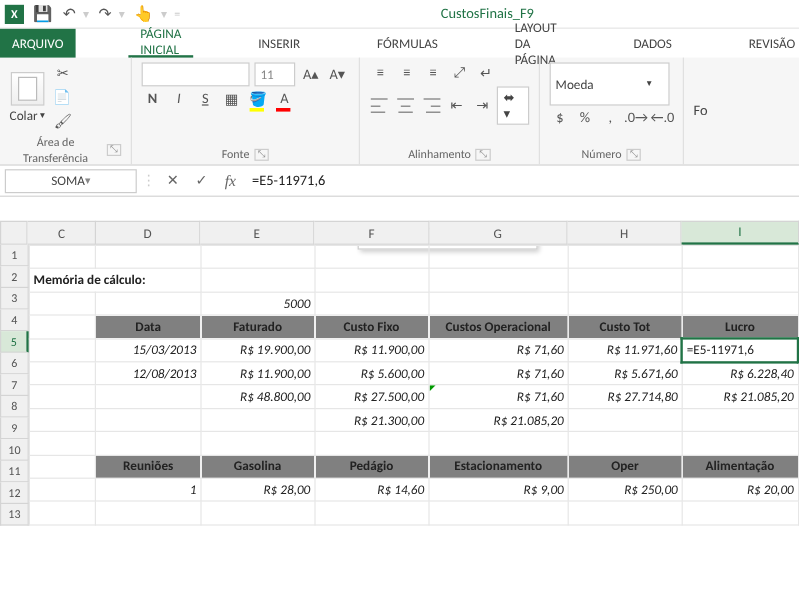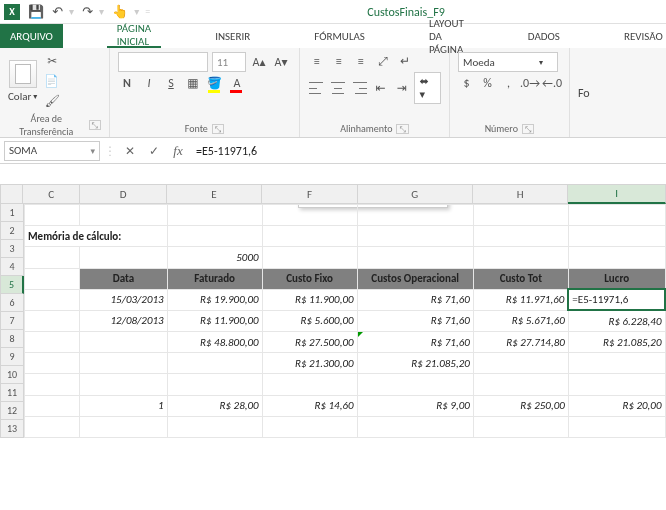--- a/index.html
+++ b/index.html
@@ -23,30 +23,30 @@
 .group { border-right: 1px solid #e0e0e0; padding: 4px 8px 2px 8px; display: flex; flex-direction: column; justify-content: space-between; }
 .group .controls { display: flex; gap: 6px; align-items: center; flex: 1; flex-wrap: wrap; }
 .group-label { text-align: center; font-size: 10px; color: #666; padding-top: 2px; display: flex; justify-content: center; align-items: center; gap: 4px; }
 .dlg-launch { font-size: 8px; color: #888; border: 1px solid #ccc; padding: 0 2px; line-height: 8px; }
 .btn-ico { width: 18px; height: 18px; display: inline-flex; align-items: center; justify-content: center; color: #555; font-size: 12px; }
 .paste-btn { display: flex; flex-direction: column; align-items: center; gap: 2px; }
 .paste-ico { width: 28px; height: 28px; background: linear-gradient(#fff,#eee); border: 1px solid #ccc; position: relative; }
 .paste-ico::after { content: ""; position: absolute; top: 3px; left: 5px; width: 14px; height: 18px; background: #fff; border: 1px solid #bbb; }
 .small-label { font-size: 11px; color: #444; display: flex; align-items: center; gap: 2px; }
 .font-sel { border: 1px solid #ccc; background: #fff; height: 20px; font-size: 11px; padding: 0 14px 0 4px; color: #888; }
-.currency-sel { border: 1px solid #ccc; background: #fff; height: 20px; font-size: 11px; padding: 0 14px 0 4px; color: #444; }
+.currency-sel { border: 1px solid #ccc; background: #fff; height: 36px; font-size: 11px; padding: 0 14px 0 4px; color: #444; }
 .ribbon-row { display: flex; gap: 4px; align-items: center; }
 .stack { display: flex; flex-direction: column; gap: 2px; }
 .align-ico { width: 16px; height: 14px; display: inline-flex; flex-direction: column; justify-content: space-between; padding: 1px 0; }
 .align-ico span { height: 1px; background: #777; display: block; }
 .merge-btn { border: 1px solid #ccc; padding: 2px 4px; font-size: 11px; display: flex; align-items: center; gap: 2px; background: #fff; }
 
 
 .fbar { display: flex; align-items: center; height: 26px; border-bottom: 1px solid #d4d4d4; padding: 2px 4px; gap: 4px; }
-.name-box { border: 1px solid #ccc; width: 96px; height: 20px; font-size: 11px; padding: 0 4px; display: flex; align-items: center; justify-content: space-between; }
+.name-box { border: 1px solid #ccc; width: 110px; height: 20px; font-size: 11px; padding: 0 4px; display: flex; align-items: center; justify-content: center; }
 .name-box .dd { color: #888; font-size: 9px; }
 .fbar-btn { width: 20px; height: 20px; display: inline-flex; align-items: center; justify-content: center; color: #666; font-size: 12px; }
 .fbar-btn.fx { font-style: italic; font-family: "Times New Roman", serif; font-size: 13px; }
 .formula-input { flex: 1; border: none; outline: none; font-size: 12px; padding: 2px 4px; color: #222; font-family: Calibri, Arial; }
 .formula-hint { position: absolute; left: 298px; top: 190px; background: #fff; border: 1px solid #ccc; box-shadow: 2px 2px 4px rgba(0,0,0,.2); width: 150px; height: 18px; }
 
 
 .grid-wrap { position: relative; }
 .col-headers { display: flex; margin-top: 20px; }
 .row-hdr-spacer { width: 24px; background: #f0f0f0; border: 1px solid #d4d4d4; height: 20px; }
@@ -343,20 +343,29 @@
             <td></td>
             <td></td>
             <td></td>
             <td></td>
             <td></td>
             <td></td>
             <td></td>
           </tr>
       <tr>
             <td></td>
+        <td class="hdr-cell">Reuniões</td>
+        <td class="hdr-cell">Gasolina</td>
+        <td class="hdr-cell">Pedágio</td>
+        <td class="hdr-cell">Estacionamento</td>
+        <td class="hdr-cell">Oper</td>
+        <td class="hdr-cell">Alimentação</td>
+      </tr>
+      <tr>
+            <td></td>
         <td class="rght brd-left brd-bot">1</td>
         <td class="rght brd-bot">R$ 28,00</td>
         <td class="rght brd-bot">R$ 14,60</td>
         <td class="rght brd-bot">R$ 9,00</td>
         <td class="rght brd-bot brd-right">R$ 250,00</td>
         <td class="rght brd-bot brd-right">R$ 20,00</td>
       </tr>
       <tr>
             <td></td>
             <td></td>

